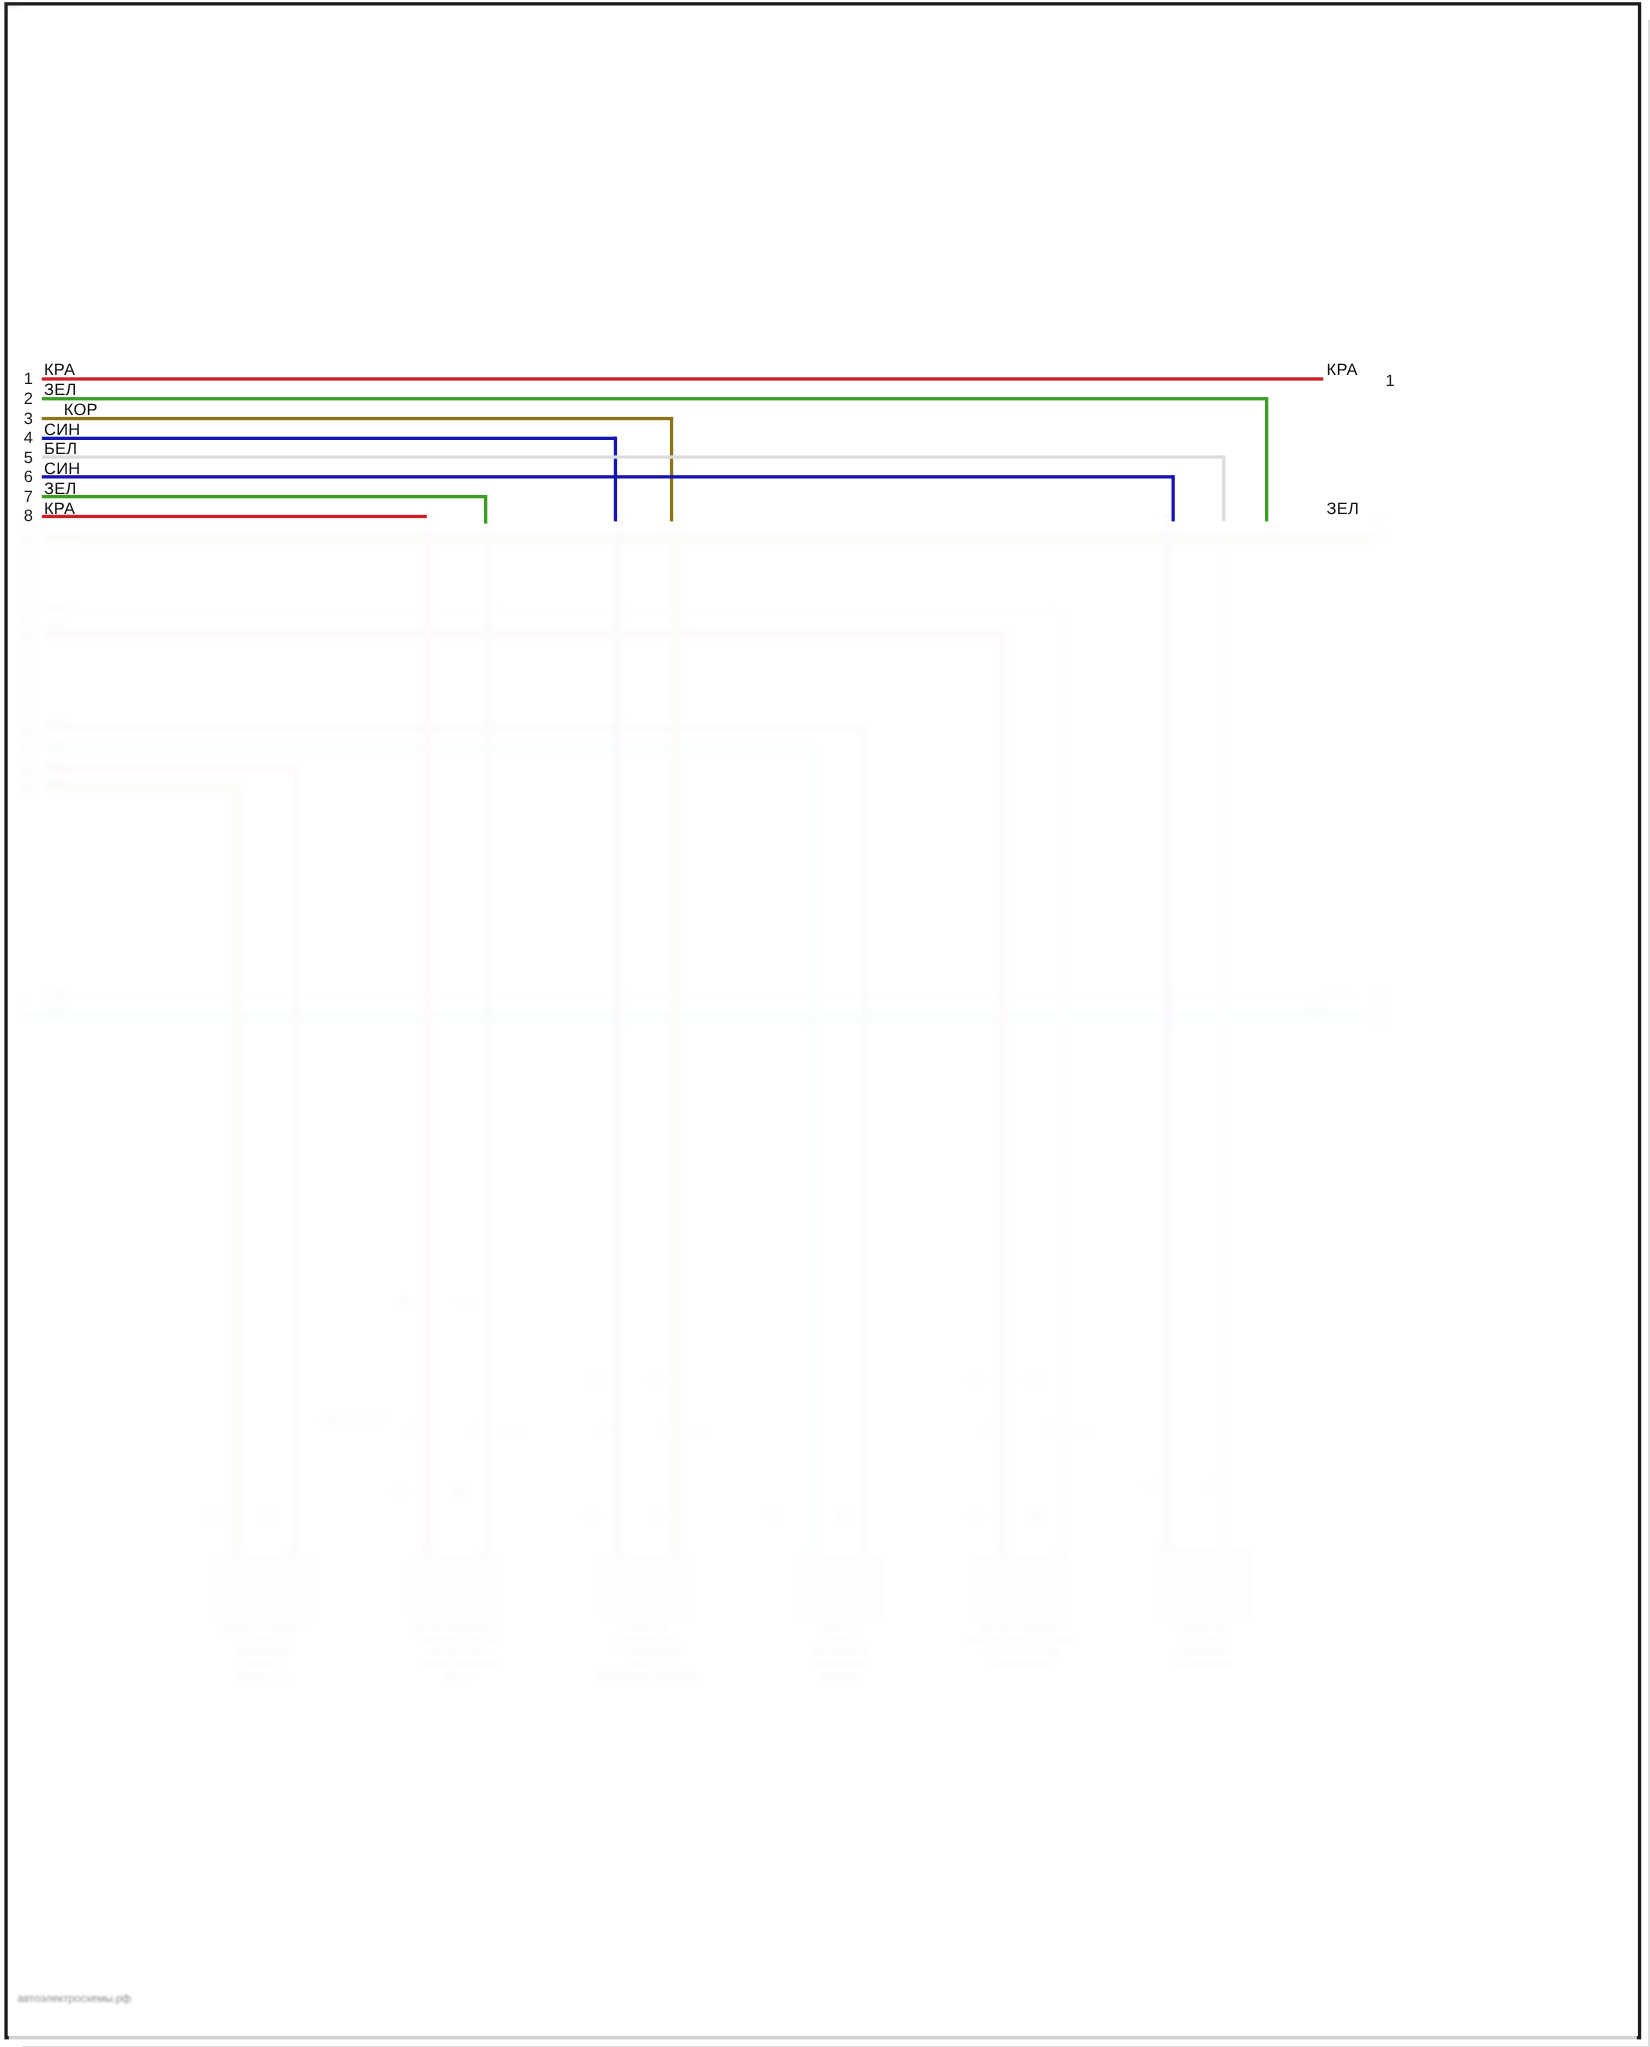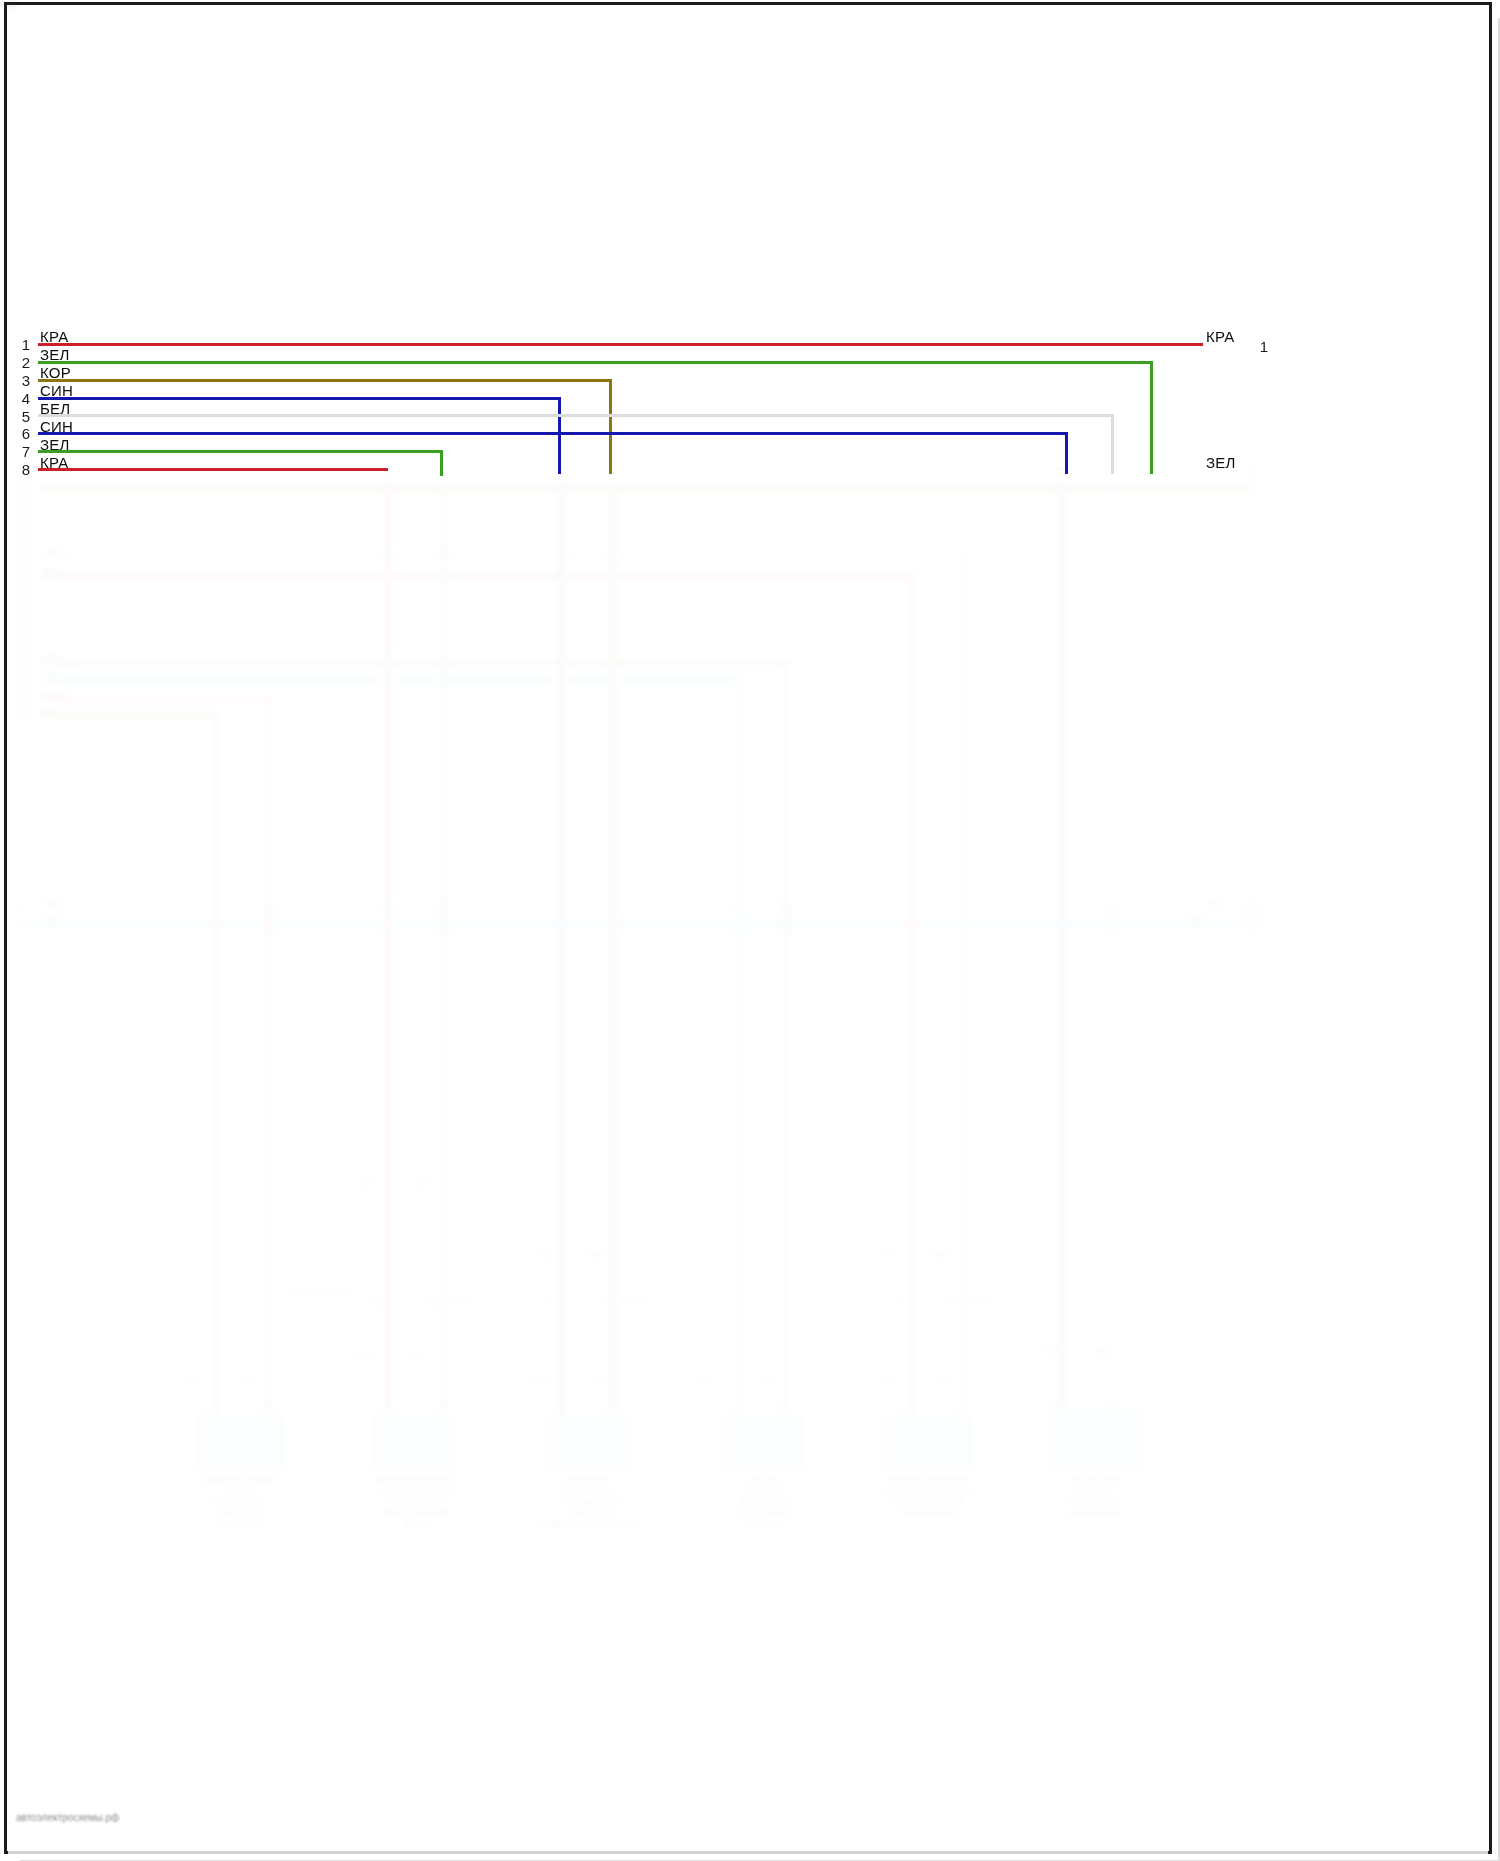--- a/index.html
+++ b/index.html
@@ -289,21 +289,21 @@
   <div class="wlabel" style="left:1206px; top:328px;">КРА</div>
   <div class="pinnum" style="left:1248px; top:338px; width:20px;">1</div>
 
   <div class="pinnum" style="left:0px; top:354px; width:30px;">2</div>
   <div class="wlabel" style="left:40px; top:346px;">ЗЕЛ</div>
   <div class="hwire" style="left:38px; top:361px; width:1114px; border-top-width:3px; border-top-color:#3a9e20;"></div>
   <div class="vwire" style="left:1150px; top:361px; height:113px; border-left-width:3px; border-left-color:#3a9e20;"></div>
   <div class="wlabel" style="left:1206px; top:454px;">ЗЕЛ</div>
 
   <div class="pinnum" style="left:0px; top:372px; width:30px;">3</div>
-  <div class="wlabel" style="left:40px; top:364px;">КОР</div>
+  <div class="wlabel" style="left:58px; top:364px;">КОР</div>
   <div class="hwire" style="left:38px; top:379px; width:573px; border-top-width:3px; border-top-color:#8a7413;"></div>
   <div class="vwire" style="left:609px; top:379px; height:95px; border-left-width:3px; border-left-color:#8a7413;"></div>
 
   <div class="pinnum" style="left:0px; top:390px; width:30px;">4</div>
   <div class="wlabel" style="left:40px; top:382px;">СИН</div>
   <div class="hwire" style="left:38px; top:397px; width:522px; border-top-width:3px; border-top-color:#1515b0;"></div>
   <div class="vwire" style="left:558px; top:397px; height:77px; border-left-width:3px; border-left-color:#1515b0;"></div>
 
   <div class="pinnum" style="left:0px; top:408px; width:30px;">5</div>
   <div class="wlabel" style="left:40px; top:400px;">БЕЛ</div>

